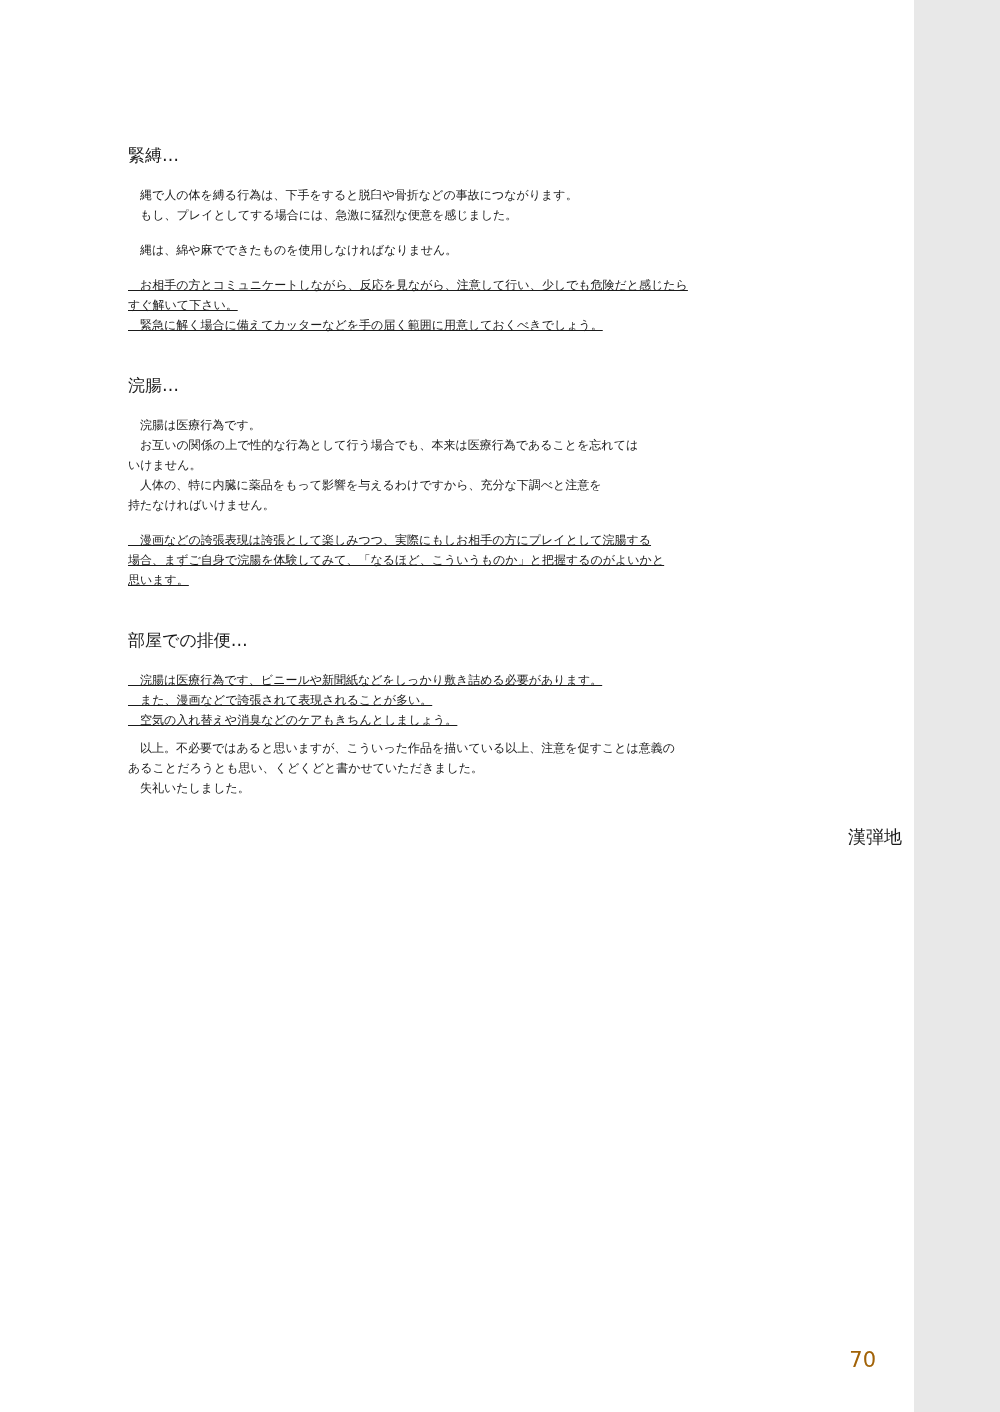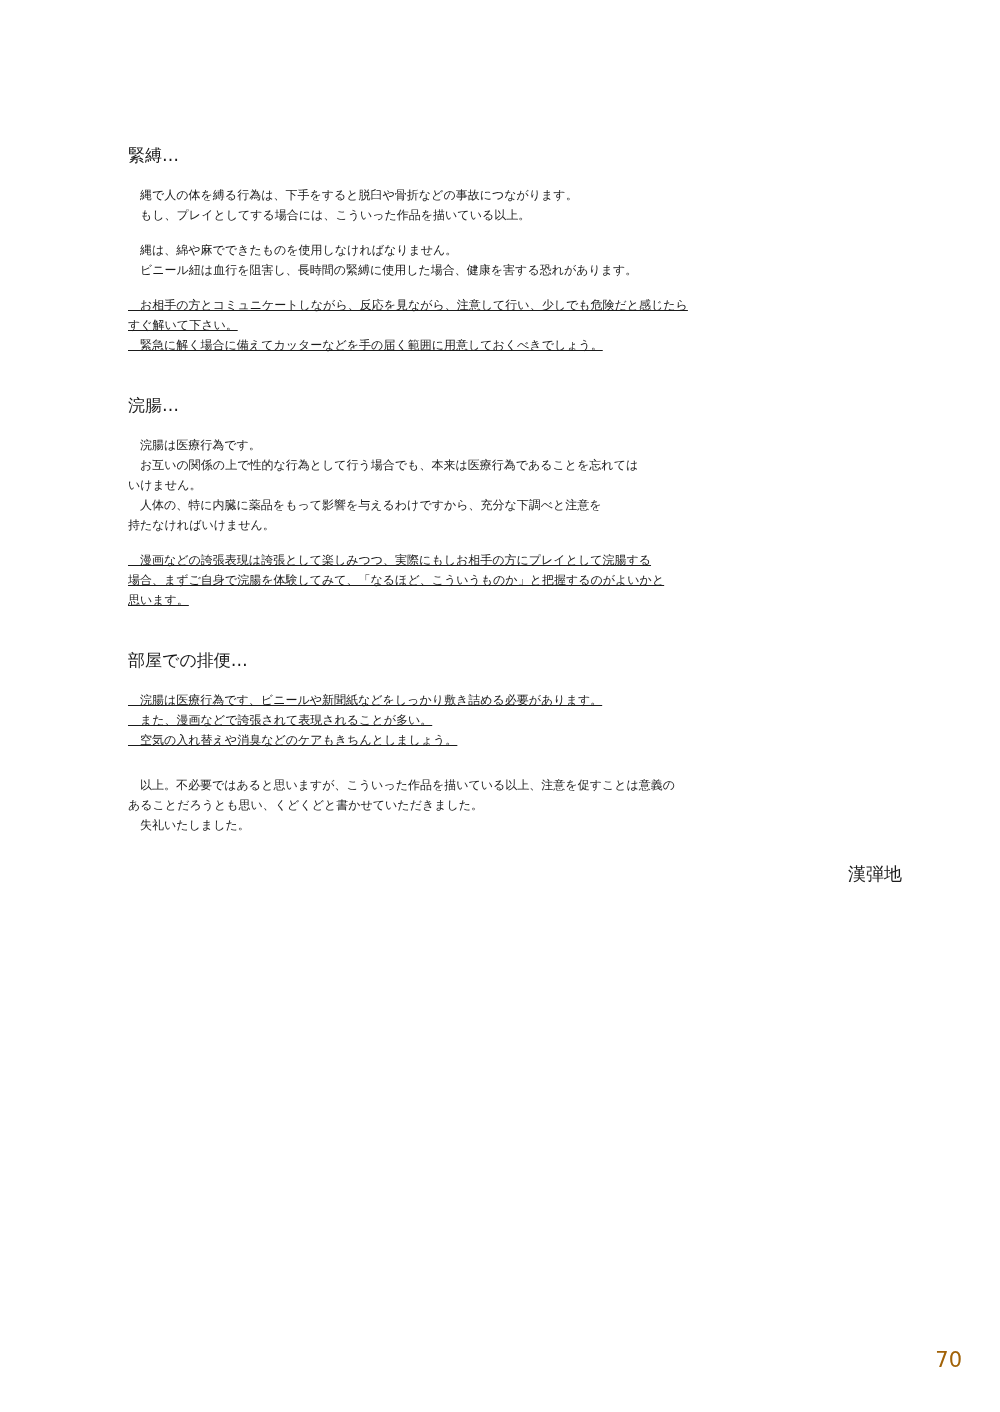--- a/index.html
+++ b/index.html
@@ -2,35 +2,35 @@
 <html><head>
 <meta charset="utf-8">
 <style>
   html, body {
     margin: 0;
     padding: 0;
     background: #e8e8e8;
   }
   .page {
     position: relative;
-    width: 1000px;
+    width: 914px;
     height: 1412px;
     background: #ffffff;
     color: #1b1b1b;
     font-family: "DejaVu Sans", "Liberation Sans", sans-serif;
     overflow: hidden;
   }
   .content {
     position: absolute;
     left: 128px;
     top: 145px;
     width: 790px;
   }
   .section { margin-bottom: 40px; }
-  .section.tight { margin-bottom: 25px; }
+  .section.tight { margin-bottom: 8px; }
   .section-title {
     font-size: 17px;
     line-height: 20px;
     margin-bottom: 20px;
     white-space: pre;
   }
   .para { margin-bottom: 15px; }
   .para:last-child { margin-bottom: 0; text-decoration: underline; }
   .line {
     font-size: 12px;
@@ -57,25 +57,24 @@
 </head>
 <body>
 
 <div class="page">
   <div class="content">
 
     <div class="section">
       <div class="section-title">緊縛…</div>
       <div class="para">
         <div class="line">　縄で人の体を縛る行為は、下手をすると脱臼や骨折などの事故につながります。</div>
-        <div class="line">　もし、プレイとしてする場合には、こういった作品を描いている以上。</div>
+        <div class="line">　もし、プレイとしてする場合には、急激に猛烈な便意を感じました。</div>
       </div>
       <div class="para">
         <div class="line">　縄は、綿や麻でできたものを使用しなければなりません。</div>
-        <div class="line">　ビニール紐は血行を阻害し、長時間の緊縛に使用した場合、健康を害する恐れがあります。</div>
       </div>
       <div class="para">
         <div class="line">　お相手の方とコミュニケートしながら、反応を見ながら、注意して行い、少しでも危険だと感じたら</div>
         <div class="line">すぐ解いて下さい。</div>
         <div class="line">　緊急に解く場合に備えてカッターなどを手の届く範囲に用意しておくべきでしょう。</div>
       </div>
     </div>
 
     <div class="section">
       <div class="section-title">浣腸…</div>

